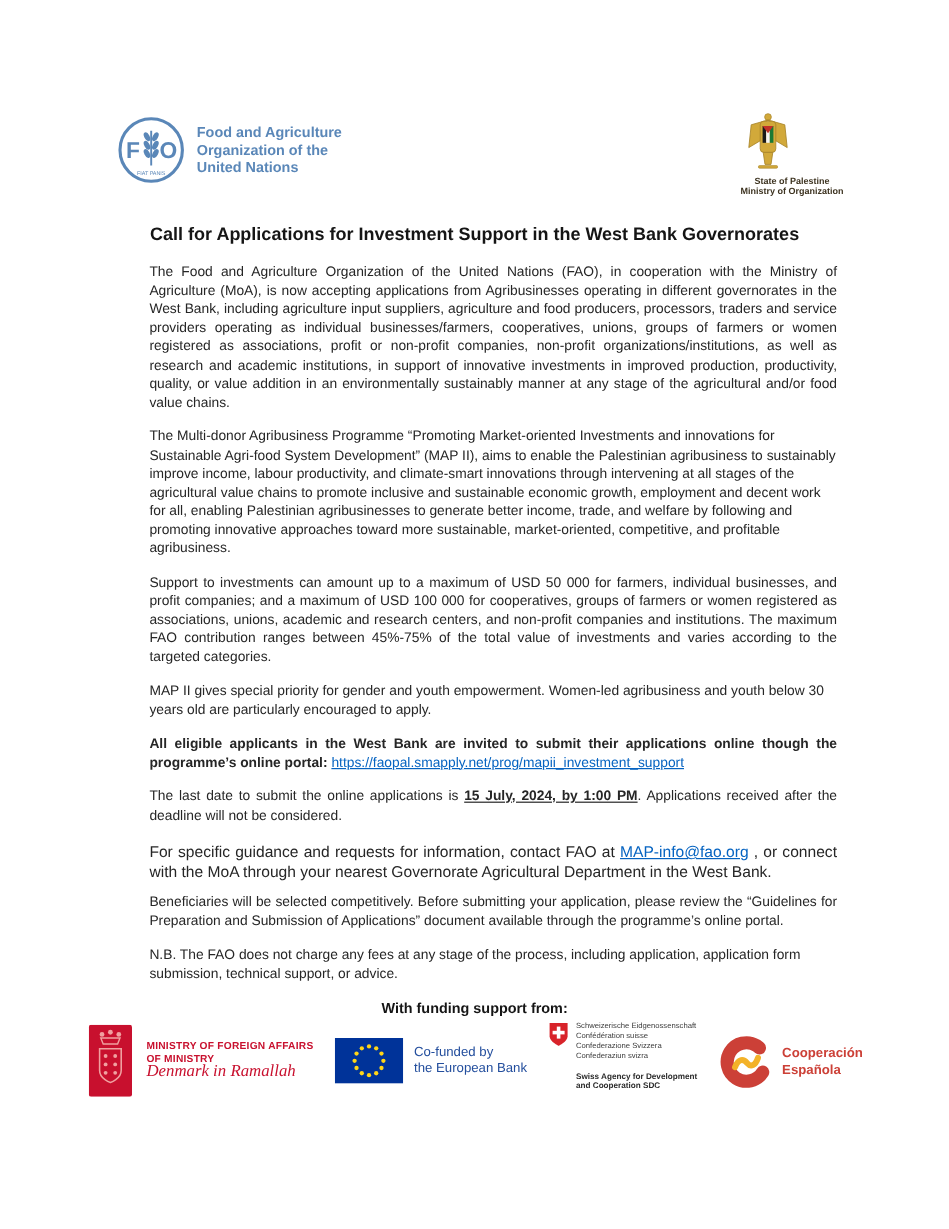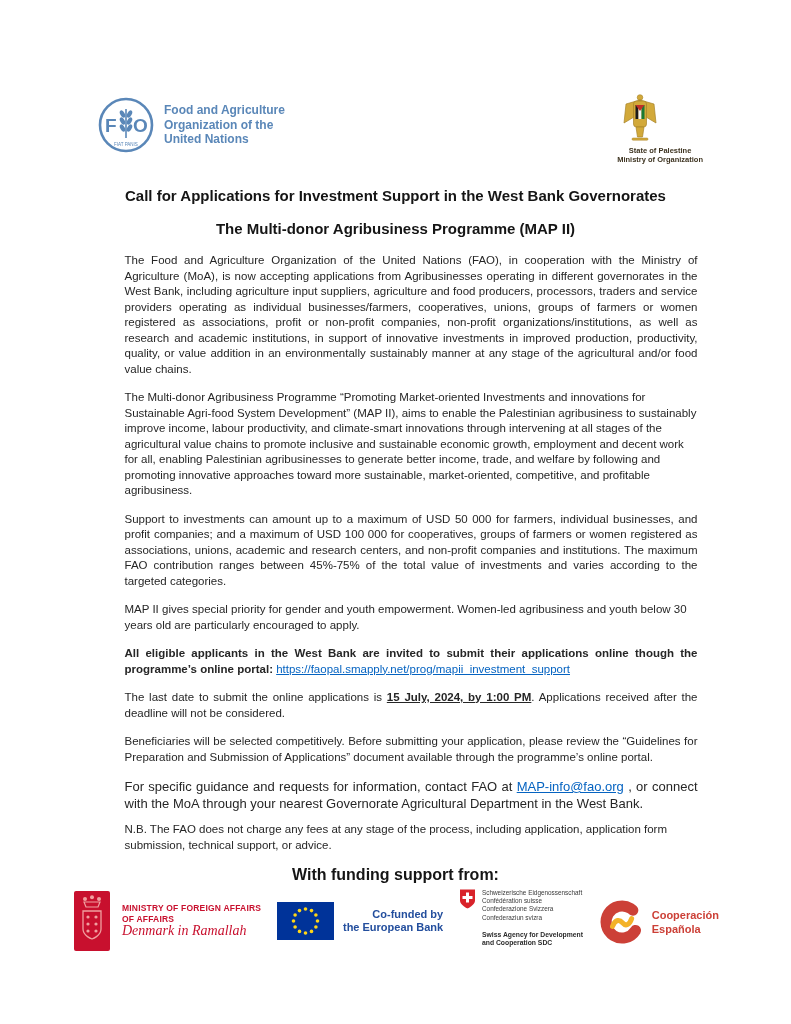--- a/index.html
+++ b/index.html
@@ -28,31 +28,31 @@
   h1.title1 { margin-top: 23px; text-align: center; font-size: 15px; line-height: 18px; color: #151515; }
   h2.title2 { margin-top: 15px; text-align: center; font-size: 15px; line-height: 18px; color: #151515; }
   
   .body-col { width: 604px; margin: 15px auto 0 auto; }
   .body-col p { font-size: 11.5px; line-height: 15.5px; margin-bottom: 13px; color: #262626; margin-left: 31px; }
   p.just { text-align: justify; }
   .link { color: #0563c1; text-decoration: underline; cursor: pointer; }
   .deadline { font-weight: 700; text-decoration: underline; }
   p.contact { font-size: 13px; line-height: 17px; margin-bottom: 10px; }
   
-  .funding-heading { text-align: center; font-weight: 700; font-size: 16px; margin-top: 2px; color: #151515; }
+  .funding-heading { text-align: center; font-weight: 700; font-size: 12px; margin-top: 2px; color: #151515; }
   .funding-row {
     display: flex; justify-content: space-between; align-items: flex-start;
     margin: 5px 72px 0 74px;
   }
   .dk-block { display: flex; gap: 12px; margin-top: 2px; }
   .dk-text { margin-top: 12px; }
   .dk-bold { color: #c8102e; font-weight: 700; font-size: 8.5px; line-height: 10.5px; letter-spacing: .2px; }
   .dk-italic { color: #c8102e; font-style: italic; font-size: 14px; line-height: 12px; font-family: "Liberation Serif", serif; margin-top: 1px; }
   .eu-block { display: flex; gap: 9px; align-items: center; margin-top: 13px; }
-  .eu-text { color: #234e9d; font-weight: 700; font-size: 11px; line-height: 13.5px; text-align: right; }
+  .eu-text { color: #234e9d; font-weight: 400; font-size: 11px; line-height: 13.5px; }
   .ch-block { display: flex; gap: 6px; margin-top: 0px; }
   .ch-lines { font-size: 6.4px; line-height: 8.2px; color: #3a3a3a; }
   .ch-agency { font-size: 6.8px; line-height: 8.6px; font-weight: 700; color: #2b2b2b; margin-top: 9px; }
   .es-block { display: flex; gap: 7px; align-items: center; margin-top: 10px; }
   .es-text { color: #cc4037; font-weight: 700; font-size: 11px; line-height: 14.5px; }
 </style>
 </head>
 <body>
 
 <div class="page">
@@ -93,31 +93,30 @@
         <rect x="15" y="45" width="16" height="2.2" rx="1" fill="#d2a93a" stroke="#a8842a" stroke-width="0.5"></rect>
       </svg>
       <div class="pal-text">
         <div>State of Palestine</div>
         <div>Ministry of Organization</div>
       </div>
     </div>
   </div>
 
   <h1 class="title1">Call for Applications for Investment Support in the West Bank Governorates</h1>
-  <h2 class="title2">The Multi-donor Agribusiness Programme (MAP II)</h2>
 
   <div class="body-col">
     <p class="just">The Food and Agriculture Organization of the United Nations (FAO), in cooperation with the Ministry of Agriculture (MoA), is now accepting applications from Agribusinesses operating in different governorates in the West Bank, including agriculture input suppliers, agriculture and food producers, processors, traders and service providers operating as individual businesses/farmers, cooperatives, unions, groups of farmers or women registered as associations, profit or non-profit companies, non-profit organizations/institutions, as well as research and academic institutions, in support of innovative investments in improved production, productivity, quality, or value addition in an environmentally sustainably manner at any stage of the agricultural and/or food value chains.</p>
     <p>The Multi-donor Agribusiness Programme “Promoting Market-oriented Investments and innovations for Sustainable Agri-food System Development” (MAP II), aims to enable the Palestinian agribusiness to sustainably improve income, labour productivity, and climate-smart innovations through intervening at all stages of the agricultural value chains to promote inclusive and sustainable economic growth, employment and decent work for all, enabling Palestinian agribusinesses  to generate better income, trade, and welfare by following and promoting innovative approaches toward more sustainable, market-oriented, competitive, and profitable agribusiness.</p>
     <p class="just">Support to investments can amount up to a maximum of USD 50 000 for farmers, individual businesses, and profit companies; and a maximum of USD 100 000 for cooperatives, groups of farmers or women registered as associations, unions, academic and research centers, and non-profit companies and institutions. The maximum FAO contribution ranges between 45%-75% of the total value of investments and varies according to the targeted categories.</p>
     <p>MAP II gives special priority for gender and youth empowerment. Women-led agribusiness and youth below 30 years old are particularly encouraged to apply.</p>
     <p class="just"><span class="bold" style="font-weight:700">All eligible applicants in the West Bank are invited to submit their applications online though the programme’s online portal: </span><a class="link">https://faopal.smapply.net/prog/mapii_investment_support</a></p>
     <p class="just"><span>The last date to submit the online applications is </span><span class="deadline">15 July, 2024, by 1:00 PM</span><span>. Applications received after the deadline will not be considered.</span></p>
+    <p class="just contact"><span>For specific guidance and requests for information, contact FAO at </span><a class="link">MAP-info@fao.org</a><span> , or connect with the MoA through your nearest Governorate Agricultural Department in the West Bank.</span></p>
     <p class="just">Beneficiaries will be selected competitively.  Before submitting your application, please review the “Guidelines for Preparation and Submission of Applications” document available through the programme’s online portal.</p>
-    <p class="just contact"><span>For specific guidance and requests for information, contact FAO at </span><a class="link">MAP-info@fao.org</a><span> , or connect with the MoA through your nearest Governorate Agricultural Department in the West Bank.</span></p>
     <p>N.B. The FAO does not charge any fees at any stage of the process, including application, application form submission, technical support, or advice.</p>
   </div>
 
   <div class="funding-heading">With funding support from:</div>
 
   <div class="funding-row">
 
     <div class="dk-block">
       <svg width="36" height="60" viewBox="0 0 36 60">
         <rect x="0" y="0" width="36" height="60" rx="2" fill="#c8102e"></rect>
@@ -128,21 +127,21 @@
         <path d="M9 20 h18 v18 c0 7 -9 10 -9 10 c0 0 -9 -3 -9 -10 Z" fill="none" stroke="#f0a0a0" stroke-width="1.3"></path>
         <circle cx="14" cy="26" r="1.6" fill="#f0a0a0"></circle>
           <circle cx="22" cy="26" r="1.6" fill="#f0a0a0"></circle>
         <circle cx="14" cy="33" r="1.6" fill="#f0a0a0"></circle>
           <circle cx="22" cy="33" r="1.6" fill="#f0a0a0"></circle>
         <circle cx="14" cy="40" r="1.6" fill="#f0a0a0"></circle>
           <circle cx="22" cy="40" r="1.6" fill="#f0a0a0"></circle>
       </svg>
       <div class="dk-text">
         <div class="dk-bold">MINISTRY OF FOREIGN AFFAIRS</div>
-        <div class="dk-bold">OF AFFAIRS</div>
+        <div class="dk-bold">OF MINISTRY</div>
         <div class="dk-italic">Denmark in Ramallah</div>
       </div>
     </div>
 
     <div class="eu-block">
       <svg width="57" height="38" viewBox="0 0 57 38">
         <rect x="0" y="0" width="57" height="38" fill="#003399"></rect>
         <g fill="#ffd617">
           <circle cx="28.5" cy="7" r="1.8"></circle>
             <circle cx="34.5" cy="8.6" r="1.8"></circle>

